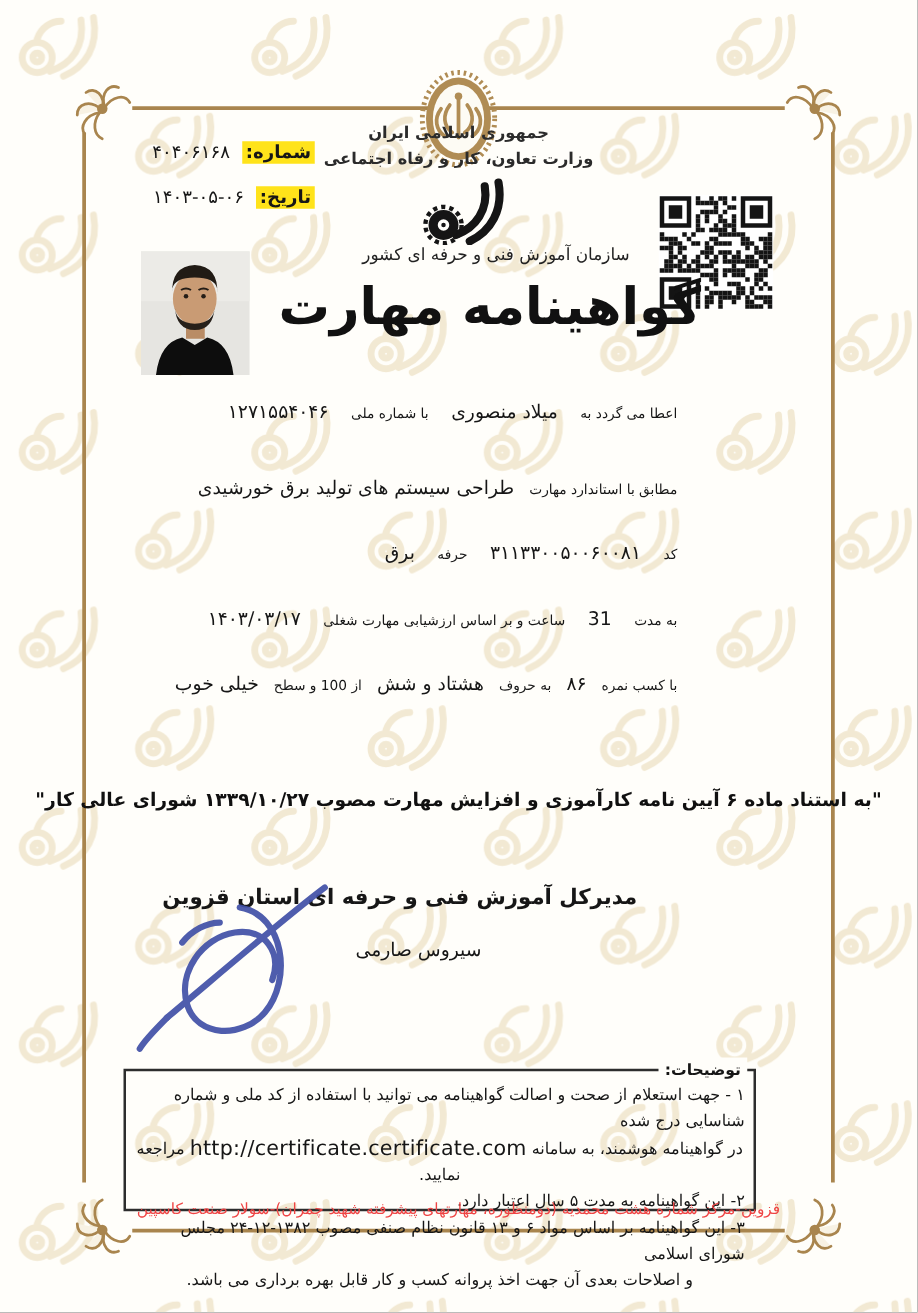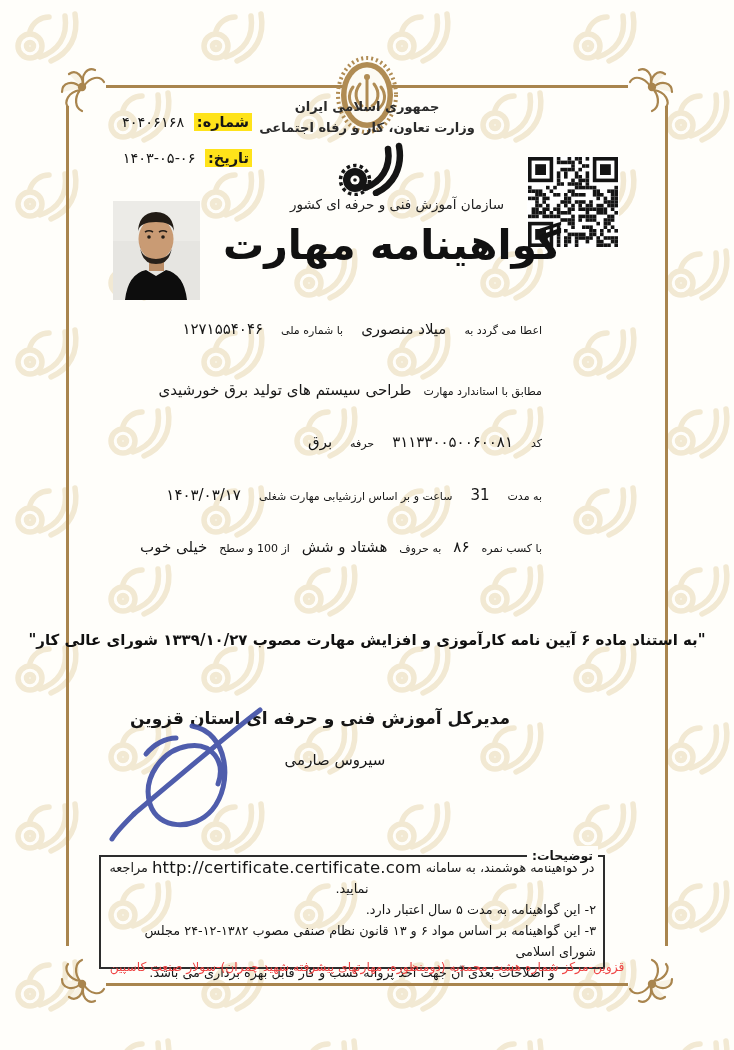--- a/index.html
+++ b/index.html
@@ -444,20 +444,21 @@
     <g fill="none" stroke="#4150a6" stroke-width="5" stroke-linecap="round" opacity="0.92">
       <path d="M160 18 C128 42 70 92 34 122"></path>
       <path d="M34 122 C26 130 16 140 12 147"></path>
       <path d="M92 34 C128 40 134 92 112 118 C94 139 58 138 50 112 C42 86 62 58 88 54 C112 50 126 70 118 92"></path>
       <path d="M46 62 C54 52 66 46 76 46"></path>
     </g>
   </svg>
 
   <div class="notes">
     <div class="notes-heading">توضیحات:</div>
+    <p class="r first">۱ - جهت استعلام از صحت و اصالت گواهینامه می توانید با استفاده از کد ملی و شماره شناسایی درج شده</p>
     <p class="c">
       <span>در گواهینامه هوشمند، به سامانه</span>
       <span class="url" dir="ltr">http://certificate.certificate.com</span>
       <span>مراجعه نمایید.</span>
     </p>
     <p class="r">۲- این گواهینامه به مدت ۵ سال اعتبار دارد.</p>
     <p class="r">
       <span>۳- این گواهینامه بر اساس مواد ۶ و ۱۳ قانون نظام صنفی مصوب</span>
       <span dir="ltr">۲۴-۱۲-۱۳۸۲</span>
       <span>مجلس شورای اسلامی</span>

